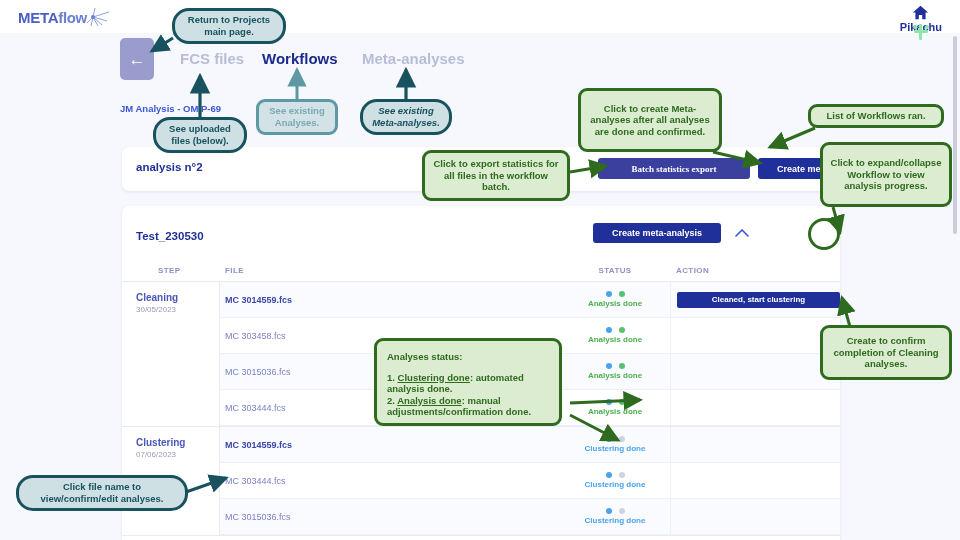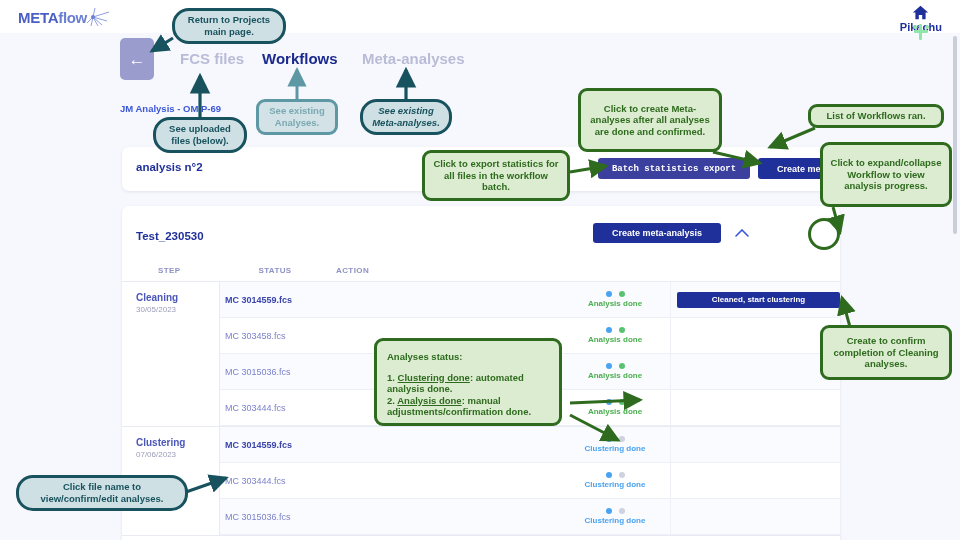--- a/index.html
+++ b/index.html
@@ -31,21 +31,21 @@
   #tab-fcs{left:180px;color:#b9bcd6;}
   #tab-wf{left:262px;color:#1b2a8f;}
   #tab-meta{left:362px;color:#b9bcd6;}
   #breadcrumb{position:absolute;left:120px;top:103px;font-size:9.5px;font-weight:bold;color:#3b57d6;z-index:3;}
 
   
   .card{position:absolute;background:#ffffff;border-radius:7px;box-shadow:0 1px 3px rgba(40,50,110,.10);}
   #card-analysis{left:122px;top:147px;width:718px;height:44px;}
   #card-analysis .title{position:absolute;left:14px;top:14px;font-size:11.5px;font-weight:bold;color:#20309a;}
   #btn-batch{position:absolute;left:476px;top:11px;width:152px;height:21px;background:#3b3f9e;color:#fff;border:none;
-             border-radius:3px;font-size:9px;font-weight:bold;font-family:Liberation Mono, monospace;cursor:pointer;}
+             border-radius:3px;font-size:9px;font-weight:bold;font-family:Liberation Serif, serif;cursor:pointer;}
   #btn-createmeta1{position:absolute;left:636px;top:11px;width:128px;height:21px;background:#20309a;color:#fff;border:none;
              border-radius:3px;font-size:9px;font-weight:bold;font-family:"Liberation Sans",sans-serif;cursor:pointer;}
   #chev1{position:absolute;left:772px;top:13px;width:18px;height:18px;display:flex;align-items:center;justify-content:center;}
 
   #card-wf{left:122px;top:206px;width:718px;height:340px;overflow:hidden;}
   #card-wf .wf-title{position:absolute;left:14px;top:24px;font-size:11.5px;font-weight:bold;color:#20309a;}
   #btn-createmeta2{position:absolute;left:593px;top:223px;width:128px;height:20px;background:#20309a;color:#fff;border:none;
              border-radius:3px;font-size:9px;font-weight:bold;font-family:"Liberation Sans",sans-serif;cursor:pointer;z-index:4;}
   #chev2{position:absolute;left:731px;top:222px;width:22px;height:22px;display:flex;align-items:center;justify-content:center;z-index:4;}
 
@@ -143,20 +143,21 @@
       </svg>
   </div>
 </div>
 
 <div class="card" id="card-wf">
   <div class="wf-title">Test_230530</div>
 
   <div id="tbl">
     <div class="thead">
       <div class="col-step">STEP</div>
+      <div class="col-file">FILE</div>
       <div class="col-status">STATUS</div>
       <div class="col-action">ACTION</div>
     </div>
 
     <div class="grp">
       <div class="grp-step">
         <div class="s-name">Cleaning</div>
         <div class="s-date">30/05/2023</div>
       </div>
       <div class="grp-rows">

